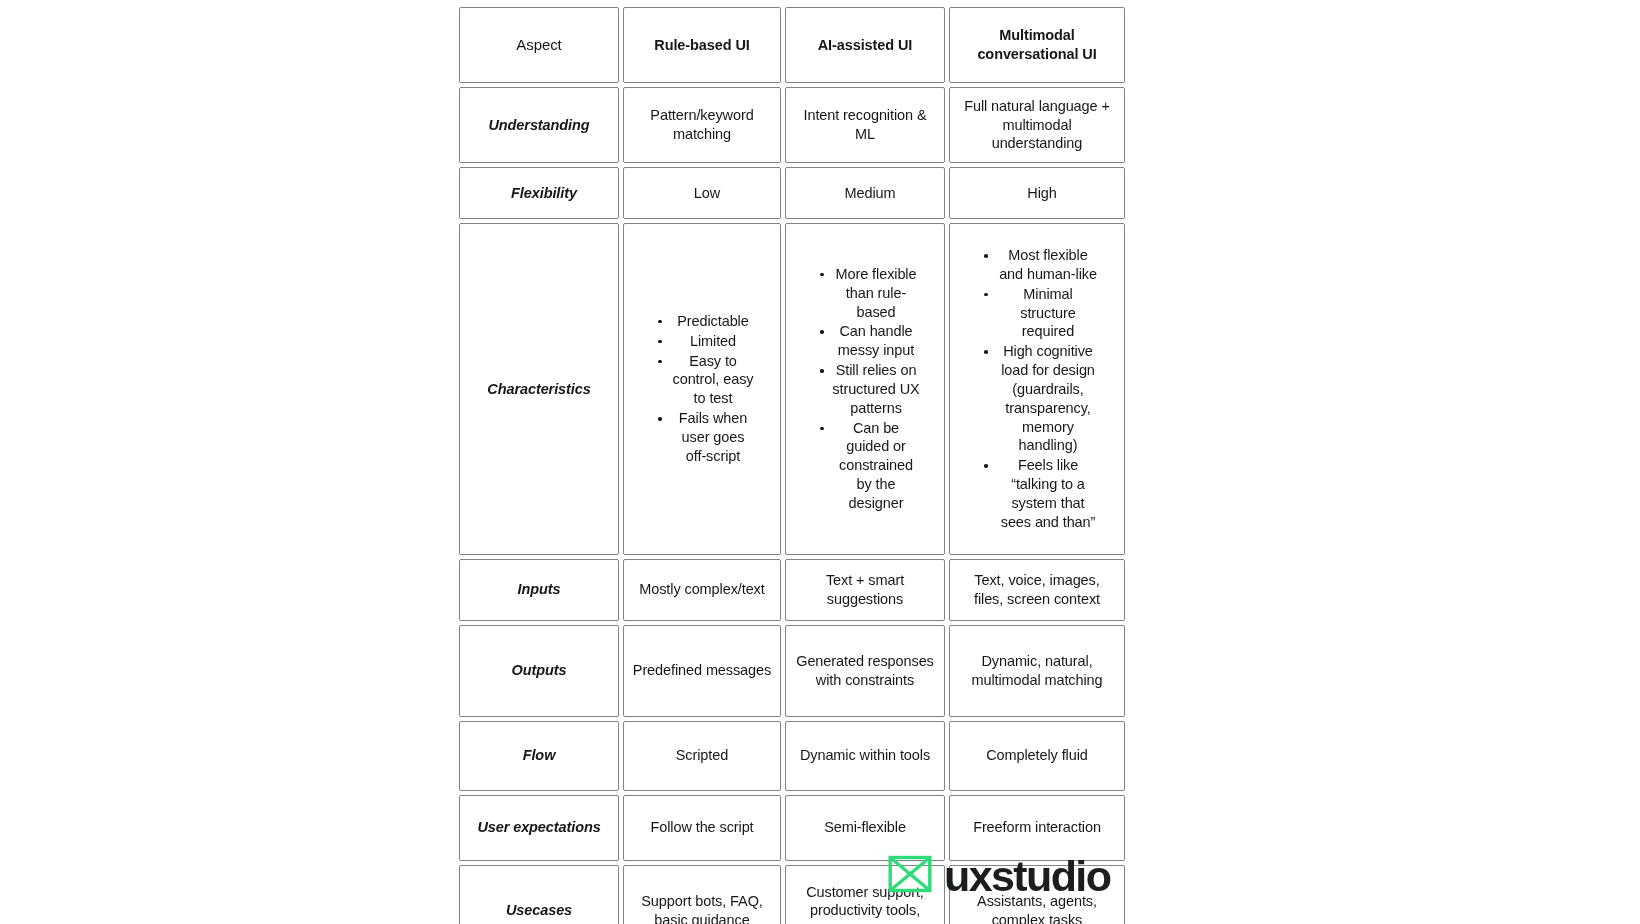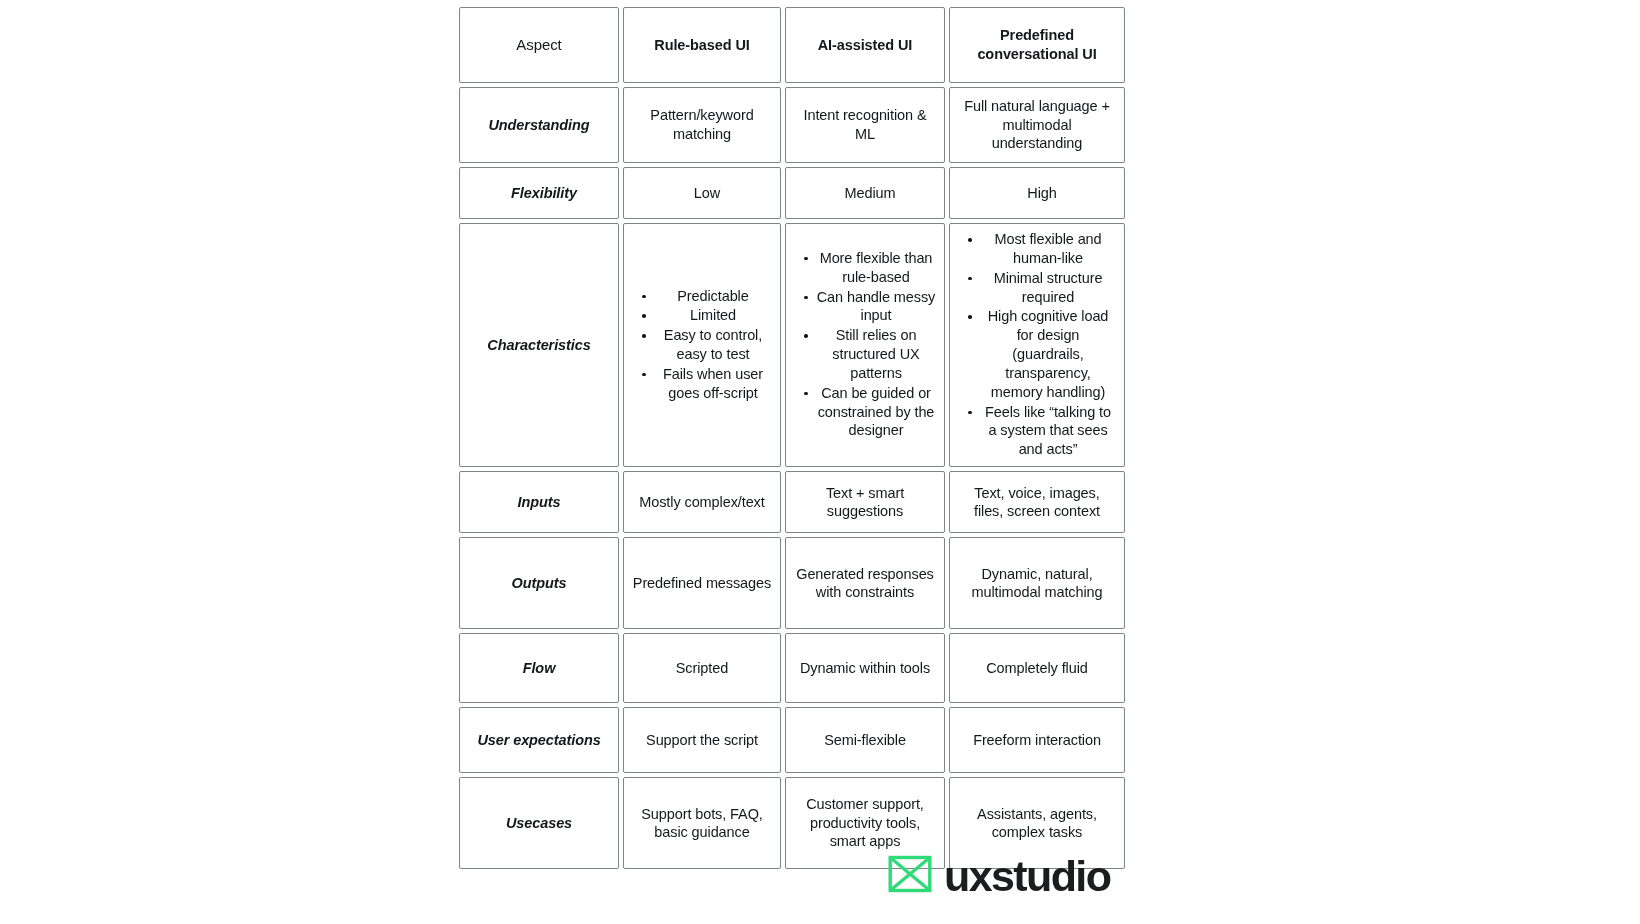--- a/index.html
+++ b/index.html
@@ -80,21 +80,21 @@
     border-color: #6f7679;
     font-style: italic;
   }
 
   
   td.bullets {
     text-align: left;
     padding: 10px 6px 10px 4px;
   }
   td.bullets ul {
-    margin: 0;
+    margin: 16px;
     padding: 0 0 0 22px;
     list-style: none;
   }
   td.bullets li {
     position: relative;
     font-size: 14.5px;
     line-height: 1.30;
     margin: 0 0 1px 0;
     letter-spacing: -0.1px;
   }
@@ -151,21 +151,21 @@
           <col class="c-rule">
           <col class="c-ai">
           <col class="c-multi">
       </colgroup>
       <tbody>
 
         <tr class="r-header">
           <td class="hdr plain">Aspect</td>
           <td class="hdr">Rule-based UI</td>
           <td class="hdr">AI-assisted UI</td>
-          <td class="hdr">Predefined conversational UI</td>
+          <td class="hdr">Multimodal conversational UI</td>
         </tr>
 
         <tr class="r-understanding">
           <td class="rowlab">Understanding</td>
           <td>Pattern/keyword matching</td>
           <td>Intent recognition &amp; ML</td>
           <td>Full natural language + multimodal understanding</td>
         </tr>
 
         <tr class="r-flexibility">
@@ -191,21 +191,21 @@
                 <li>Can handle messy input</li>
                 <li>Still relies on structured UX patterns</li>
                 <li>Can be guided or constrained by the designer</li>
               </ul>
           </td>
           <td class="bullets">
             <ul>
                 <li>Most flexible and human-like</li>
                 <li>Minimal structure required</li>
                 <li>High cognitive load for design (guardrails, transparency, memory handling)</li>
-                <li>Feels like “talking to a system that sees and acts”</li>
+                <li>Feels like “talking to a system that sees and than”</li>
               </ul>
           </td>
         </tr>
 
         <tr class="r-inputs">
           <td class="rowlab">Inputs</td>
           <td>Mostly complex/text</td>
           <td>Text + smart suggestions</td>
           <td>Text, voice, images, files, screen context</td>
         </tr>
@@ -219,21 +219,21 @@
 
         <tr class="r-flow">
           <td class="rowlab">Flow</td>
           <td>Scripted</td>
           <td>Dynamic within tools</td>
           <td>Completely fluid</td>
         </tr>
 
         <tr class="r-userexp">
           <td class="rowlab">User expectations</td>
-          <td>Support the script</td>
+          <td>Follow the script</td>
           <td>Semi-flexible</td>
           <td>Freeform interaction</td>
         </tr>
 
         <tr class="r-usecases">
           <td class="rowlab">Usecases</td>
           <td>Support bots, FAQ, basic guidance</td>
           <td>Customer support, productivity tools, smart apps</td>
           <td>Assistants, agents, complex tasks</td>
         </tr>

